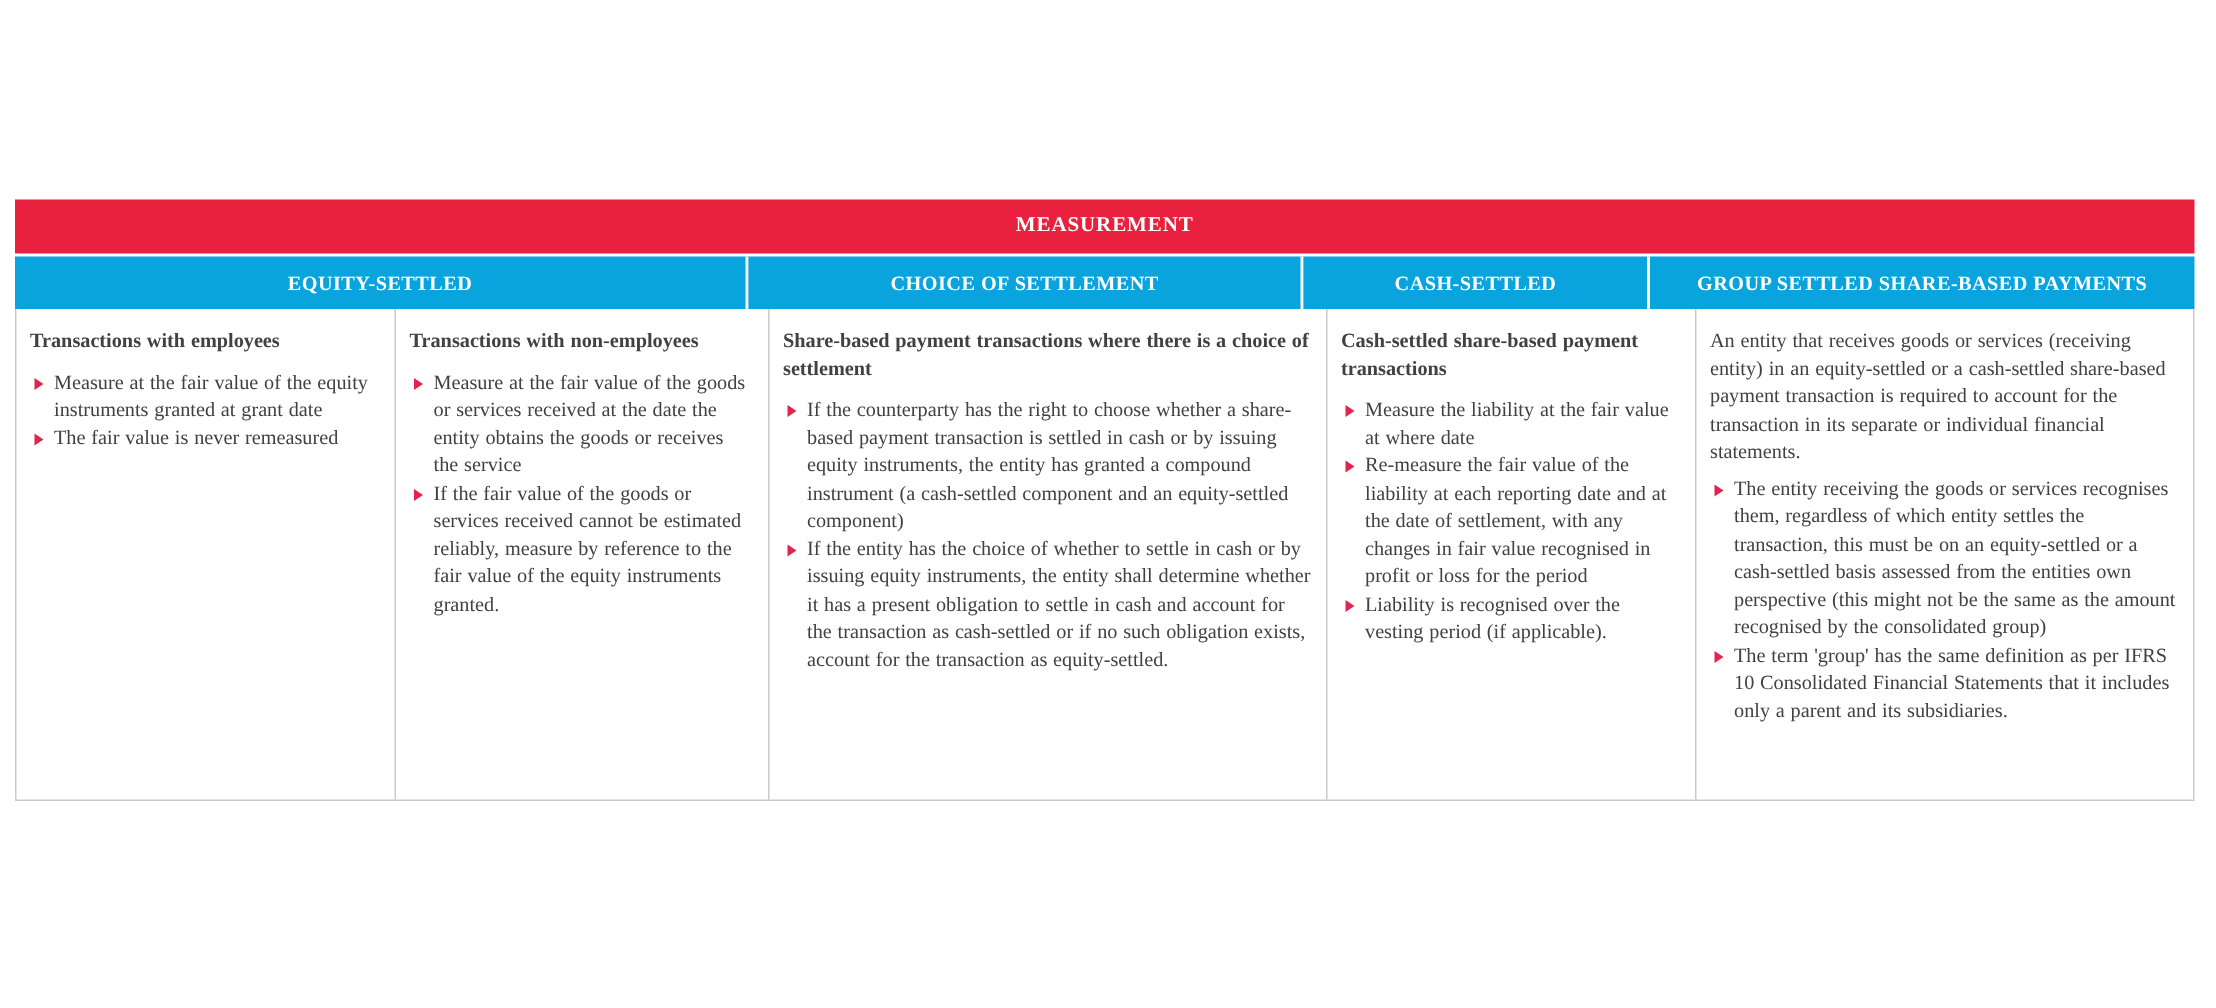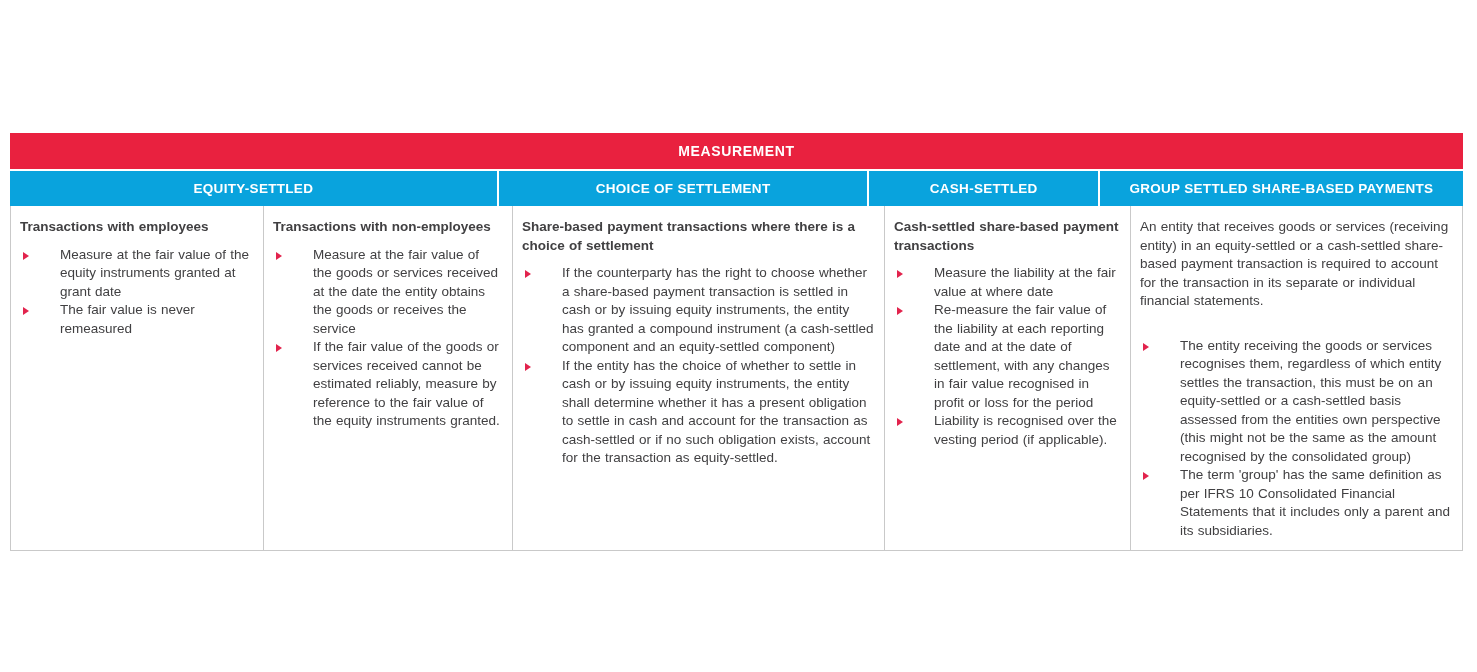--- a/index.html
+++ b/index.html
@@ -1,21 +1,21 @@
 <!DOCTYPE html>
 <html style="--red: #e9213f; --blue: #09a3dd; --text: #414042; --bullet: #e2234d; --border: #c9c9c9;"><head>
 <meta charset="utf-8">
 <style>
   * { margin:0; padding:0; box-sizing:border-box; }
   html,body { background:#ffffff; }
   .page {
     position:relative;
     width:1477px; height:672px;
     background:#ffffff;
-    font-family:Liberation Sans, sans-serif;
+    font-family:Liberation Serif, serif;
     overflow:hidden;
   }
   .table {
     position:absolute; left:10px; top:133px; width:1453px;
   }
   .measurement-bar {
     height:36px;
     background:var(--red,#e9213f);
     color:#ffffff;
     display:flex; align-items:center; justify-content:center;
@@ -43,22 +43,22 @@
     padding:12px 10px 10px 9px;
     color:var(--text,#414042);
     font-size:13.5px;
     line-height:18.5px;
     word-spacing:0.5px;
   }
   .body-cell:last-child { border-right:1px solid var(--border,#c9c9c9); }
   .cw1{ width:253px; } .cw2{ width:249px; } .cw3{ width:372px; } .cw4{ width:246px; } .cw5{ width:333px; }
 
   .cell-heading { font-weight:bold; margin-bottom:9px; }
-  .cell-intro { margin-bottom:26px; }
-  .bullet { display:flex;gap:24px; }
+  .cell-intro { margin-bottom:6px; }
+  .bullet { display:flex; }
   .tri {
     flex:none; width:0; height:0;
     border-left:6px solid var(--bullet,#e2234d);
     border-top:4px solid transparent;
     border-bottom:4px solid transparent;
     margin:6px 7px 0 3px;
   }
   .bullet-text { flex:1; }
 </style>
 </head>

